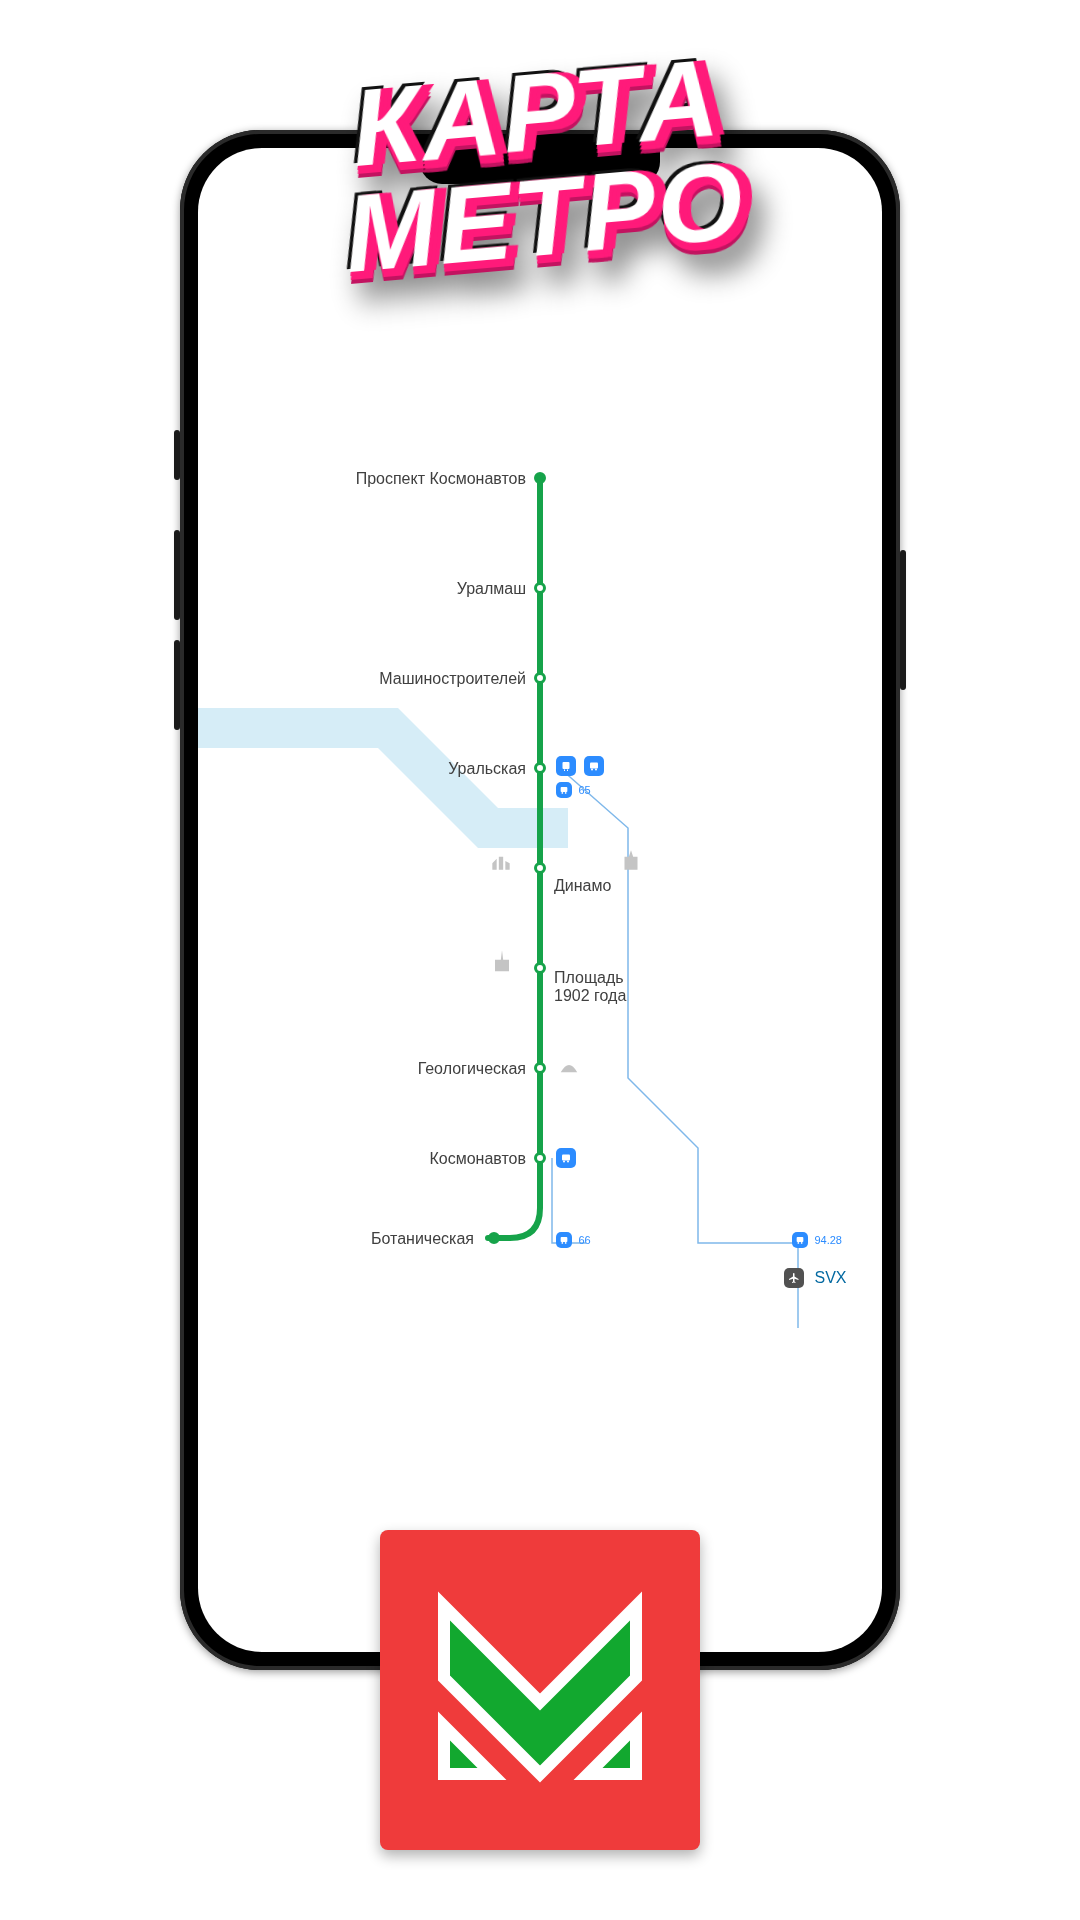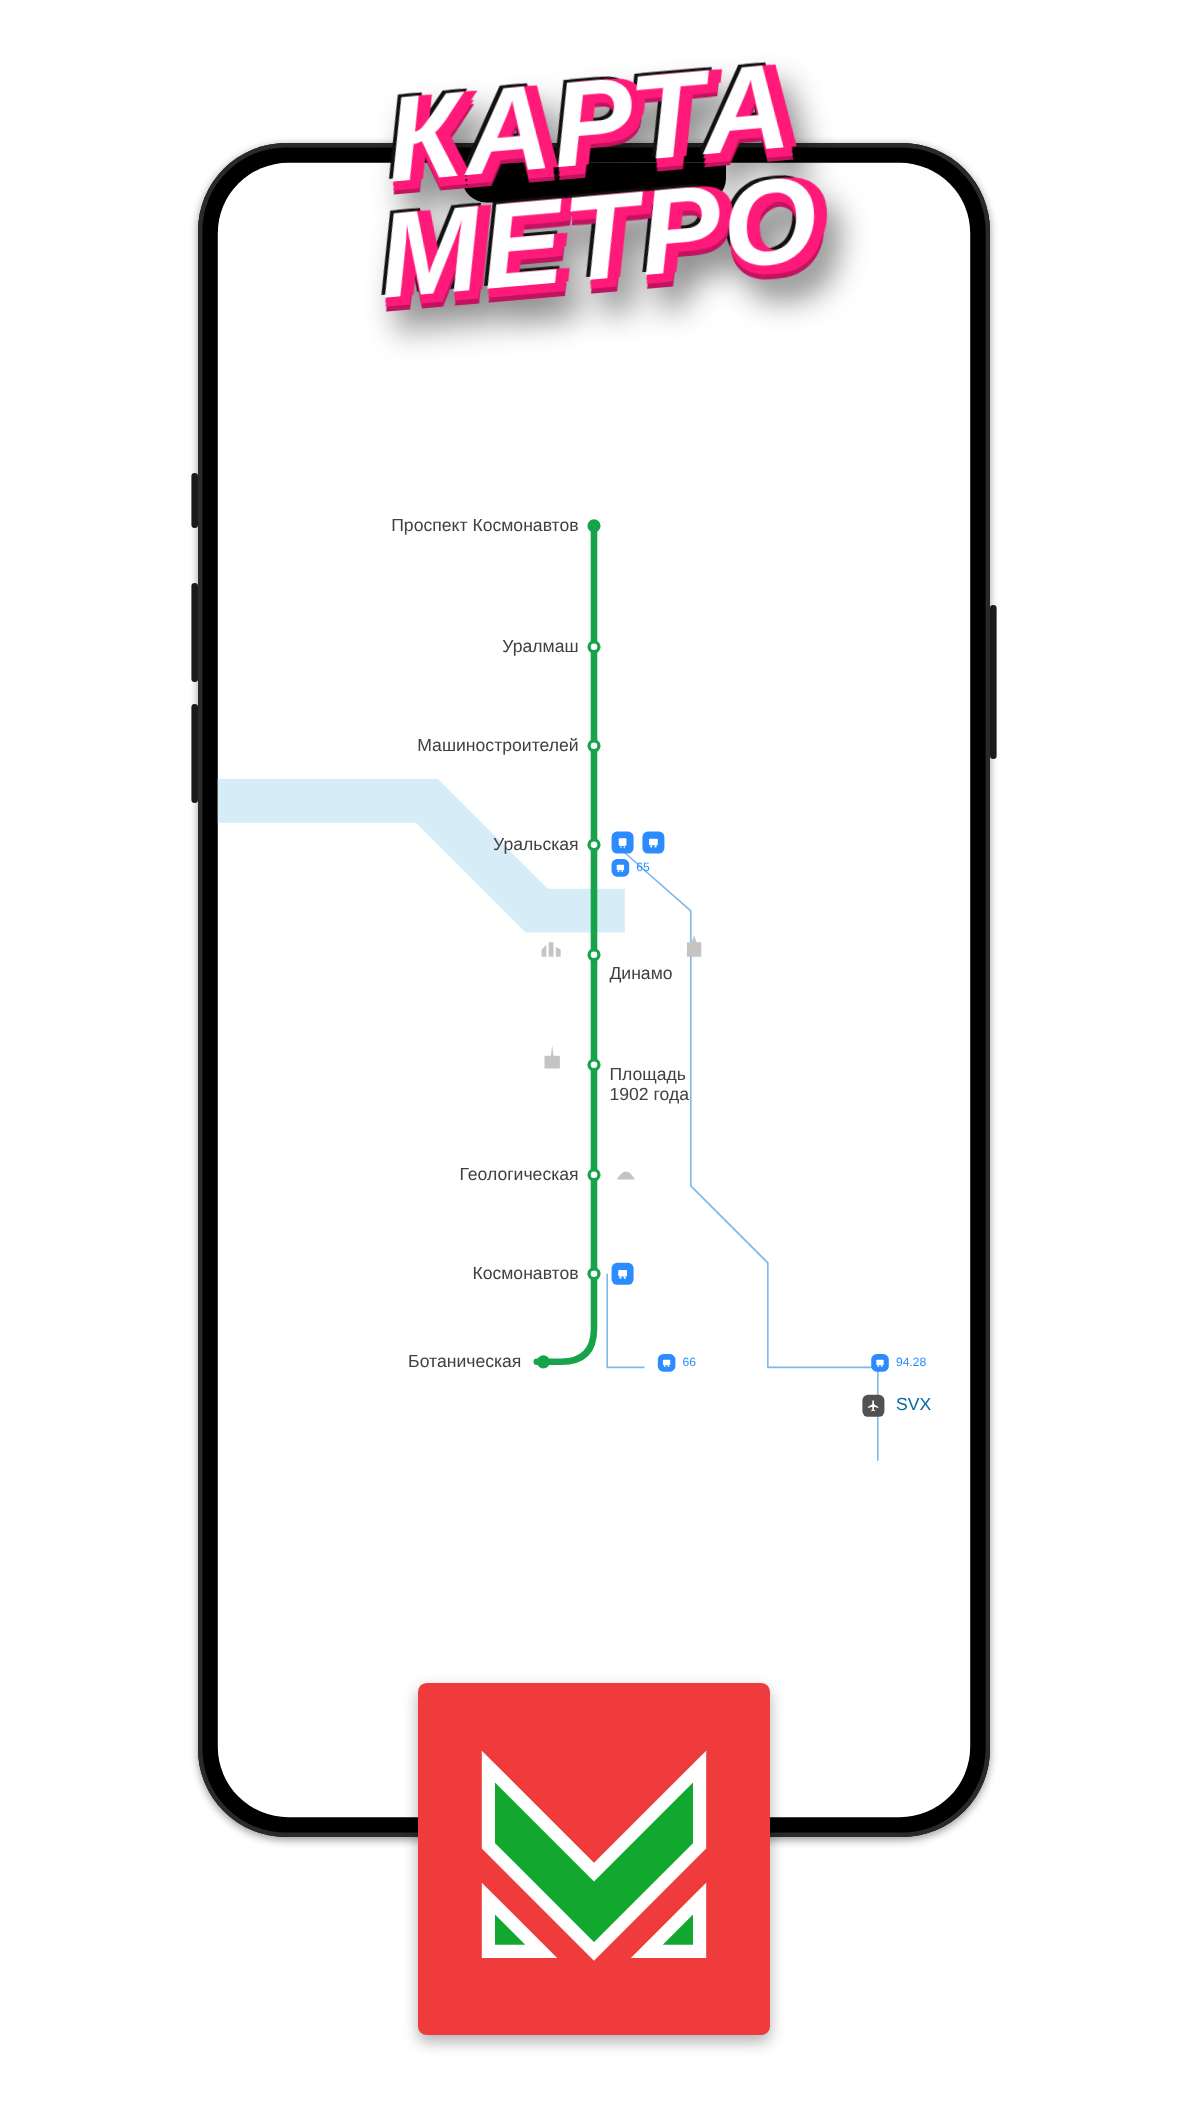--- a/index.html
+++ b/index.html
@@ -254,21 +254,21 @@
           <svg width="12" height="12" viewBox="0 0 24 24" fill="#fff">
               <rect x="4" y="5" width="16" height="12" rx="2"></rect>
               <circle cx="8" cy="19" r="2"></circle>
               <circle cx="16" cy="19" r="2"></circle>
             </svg>
         </span>
       </div>
 
       <div class="station terminal" style="left:290px;top:1084px;transform:none"></div>
       <div class="station-label left" style="left:290px;top:1082px">Ботаническая</div>
-      <div style="position:absolute;left:398px;top:1082px;z-index:4">
+      <div style="position:absolute;left:356px;top:1082px;z-index:4">
         <span class="icon-box icon-transport" style="width:16px;height:16px">
           <svg width="10" height="10" viewBox="0 0 24 24" fill="#fff">
               <rect x="4" y="5" width="16" height="12" rx="2"></rect>
               <circle cx="8" cy="19" r="2"></circle>
               <circle cx="16" cy="19" r="2"></circle>
             </svg>
         </span>
         <span class="mini-label">66</span>
       </div>
 

